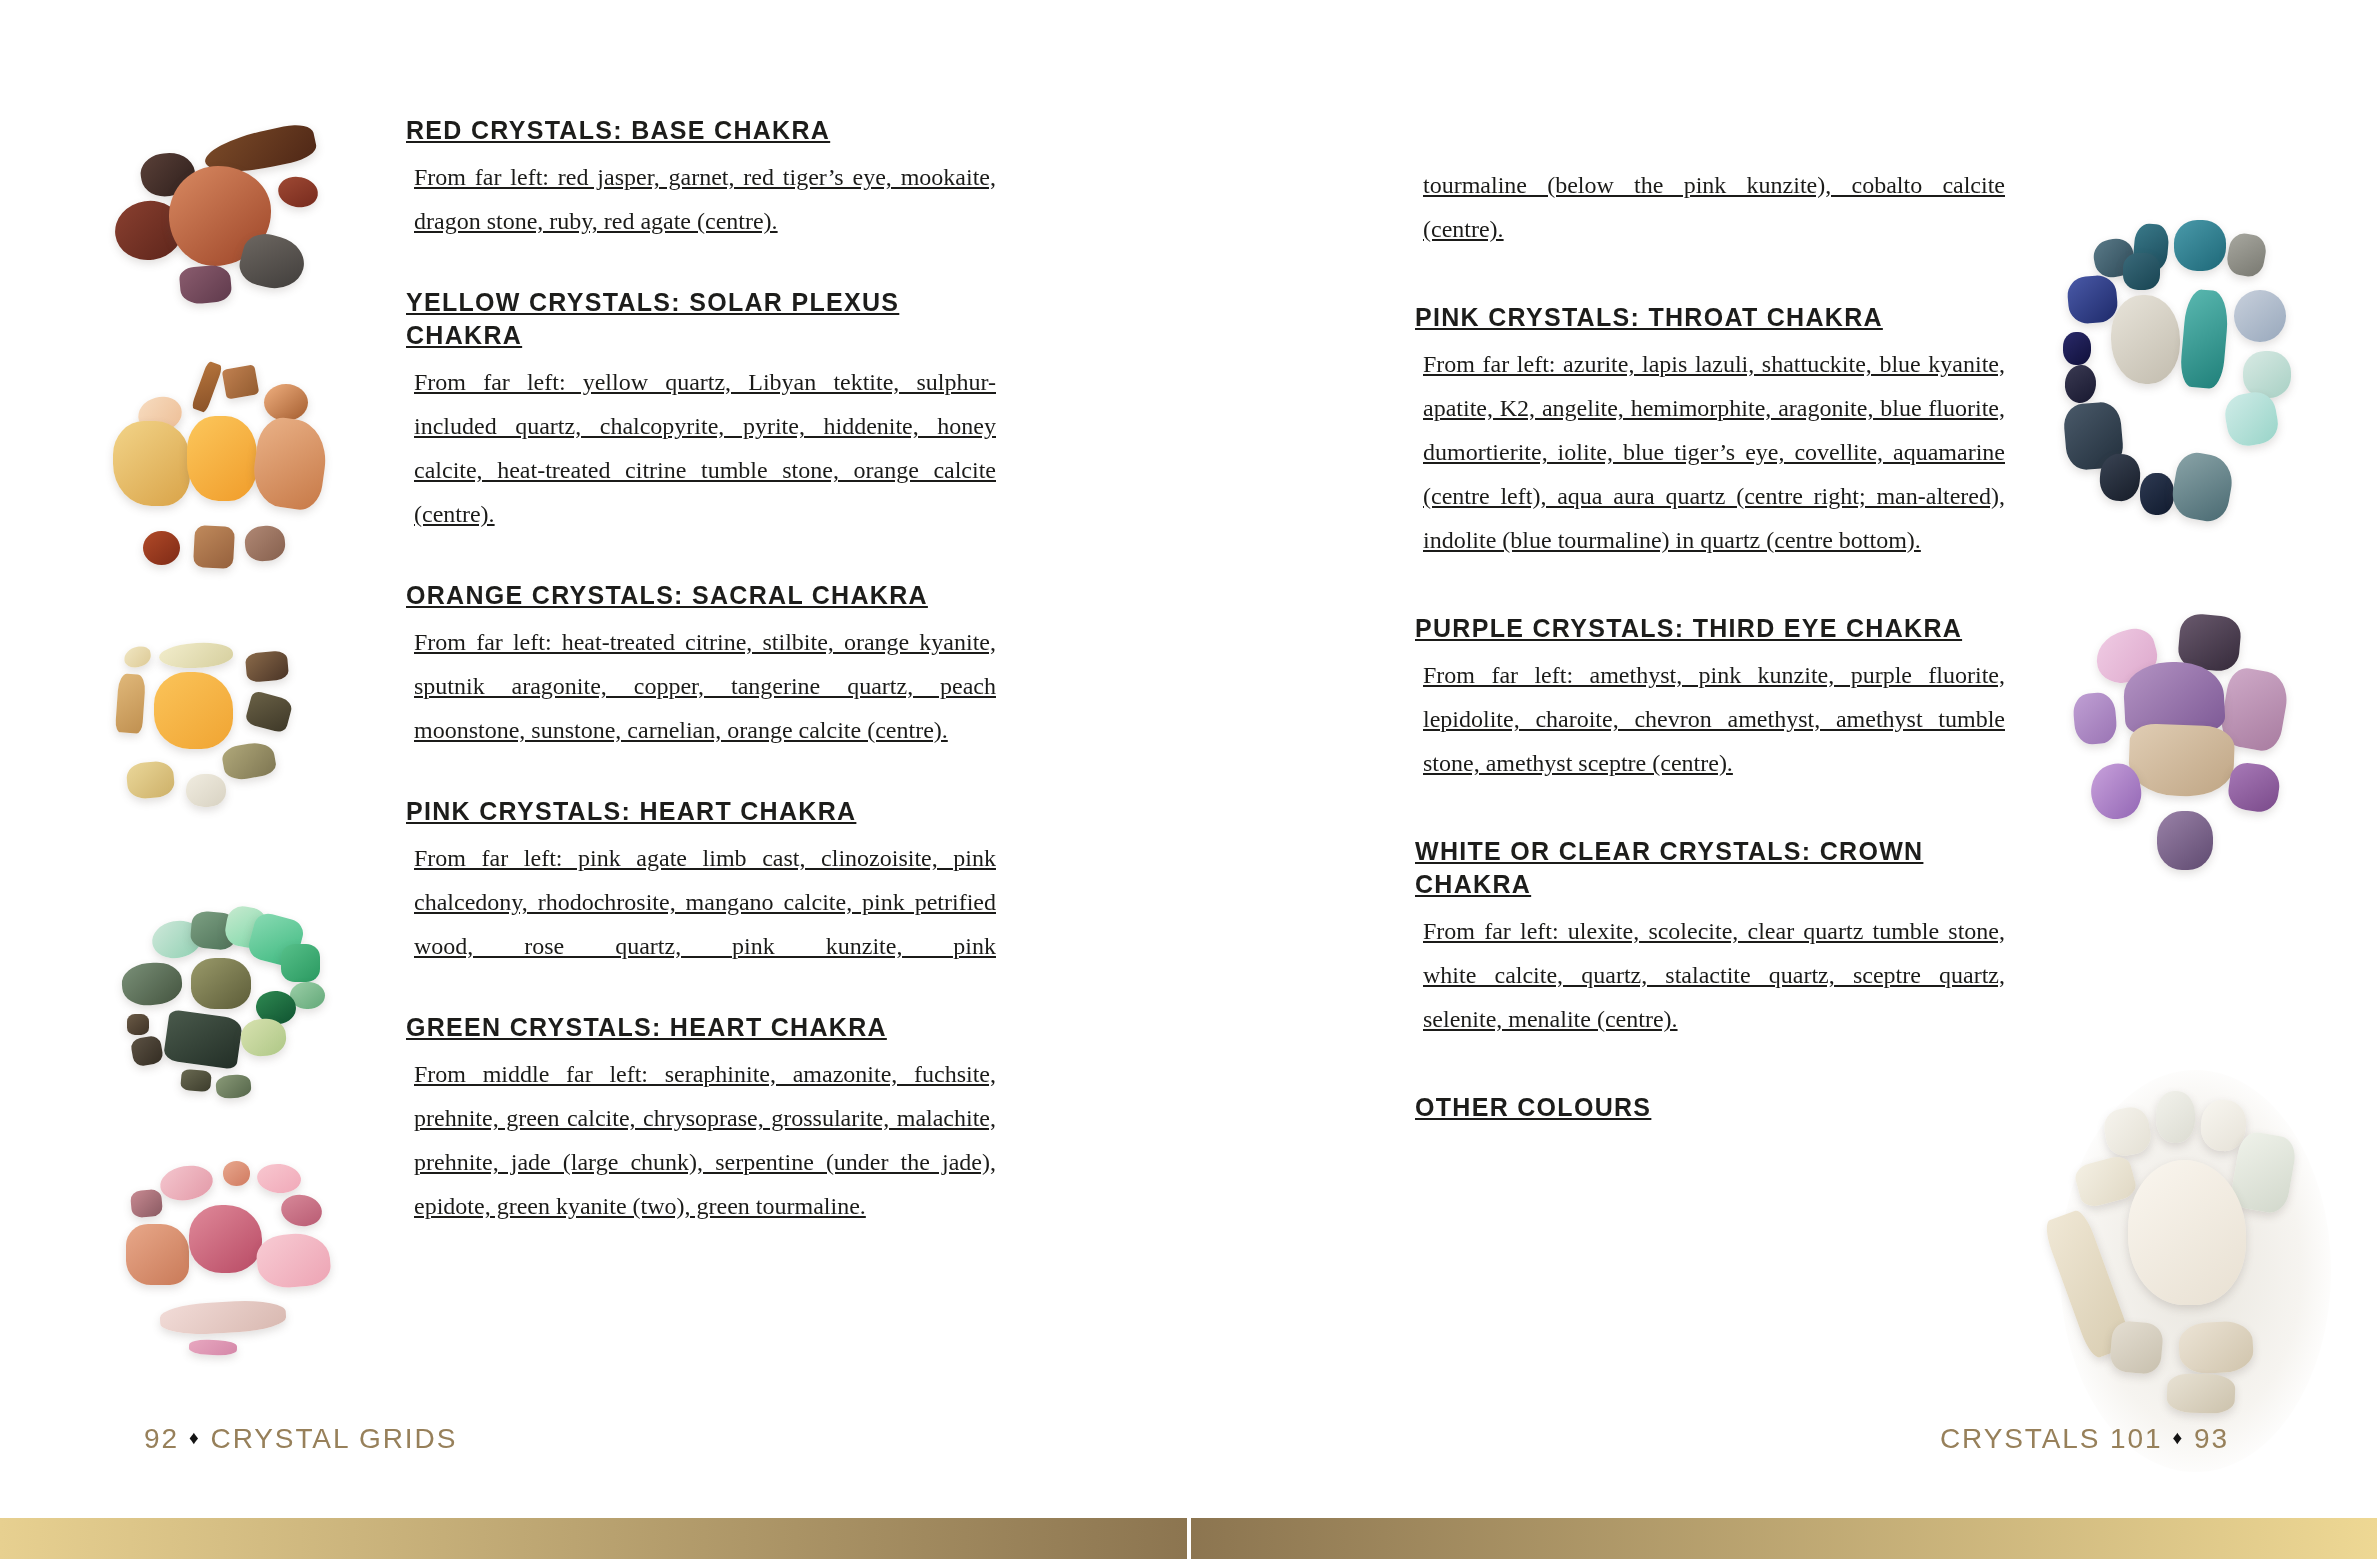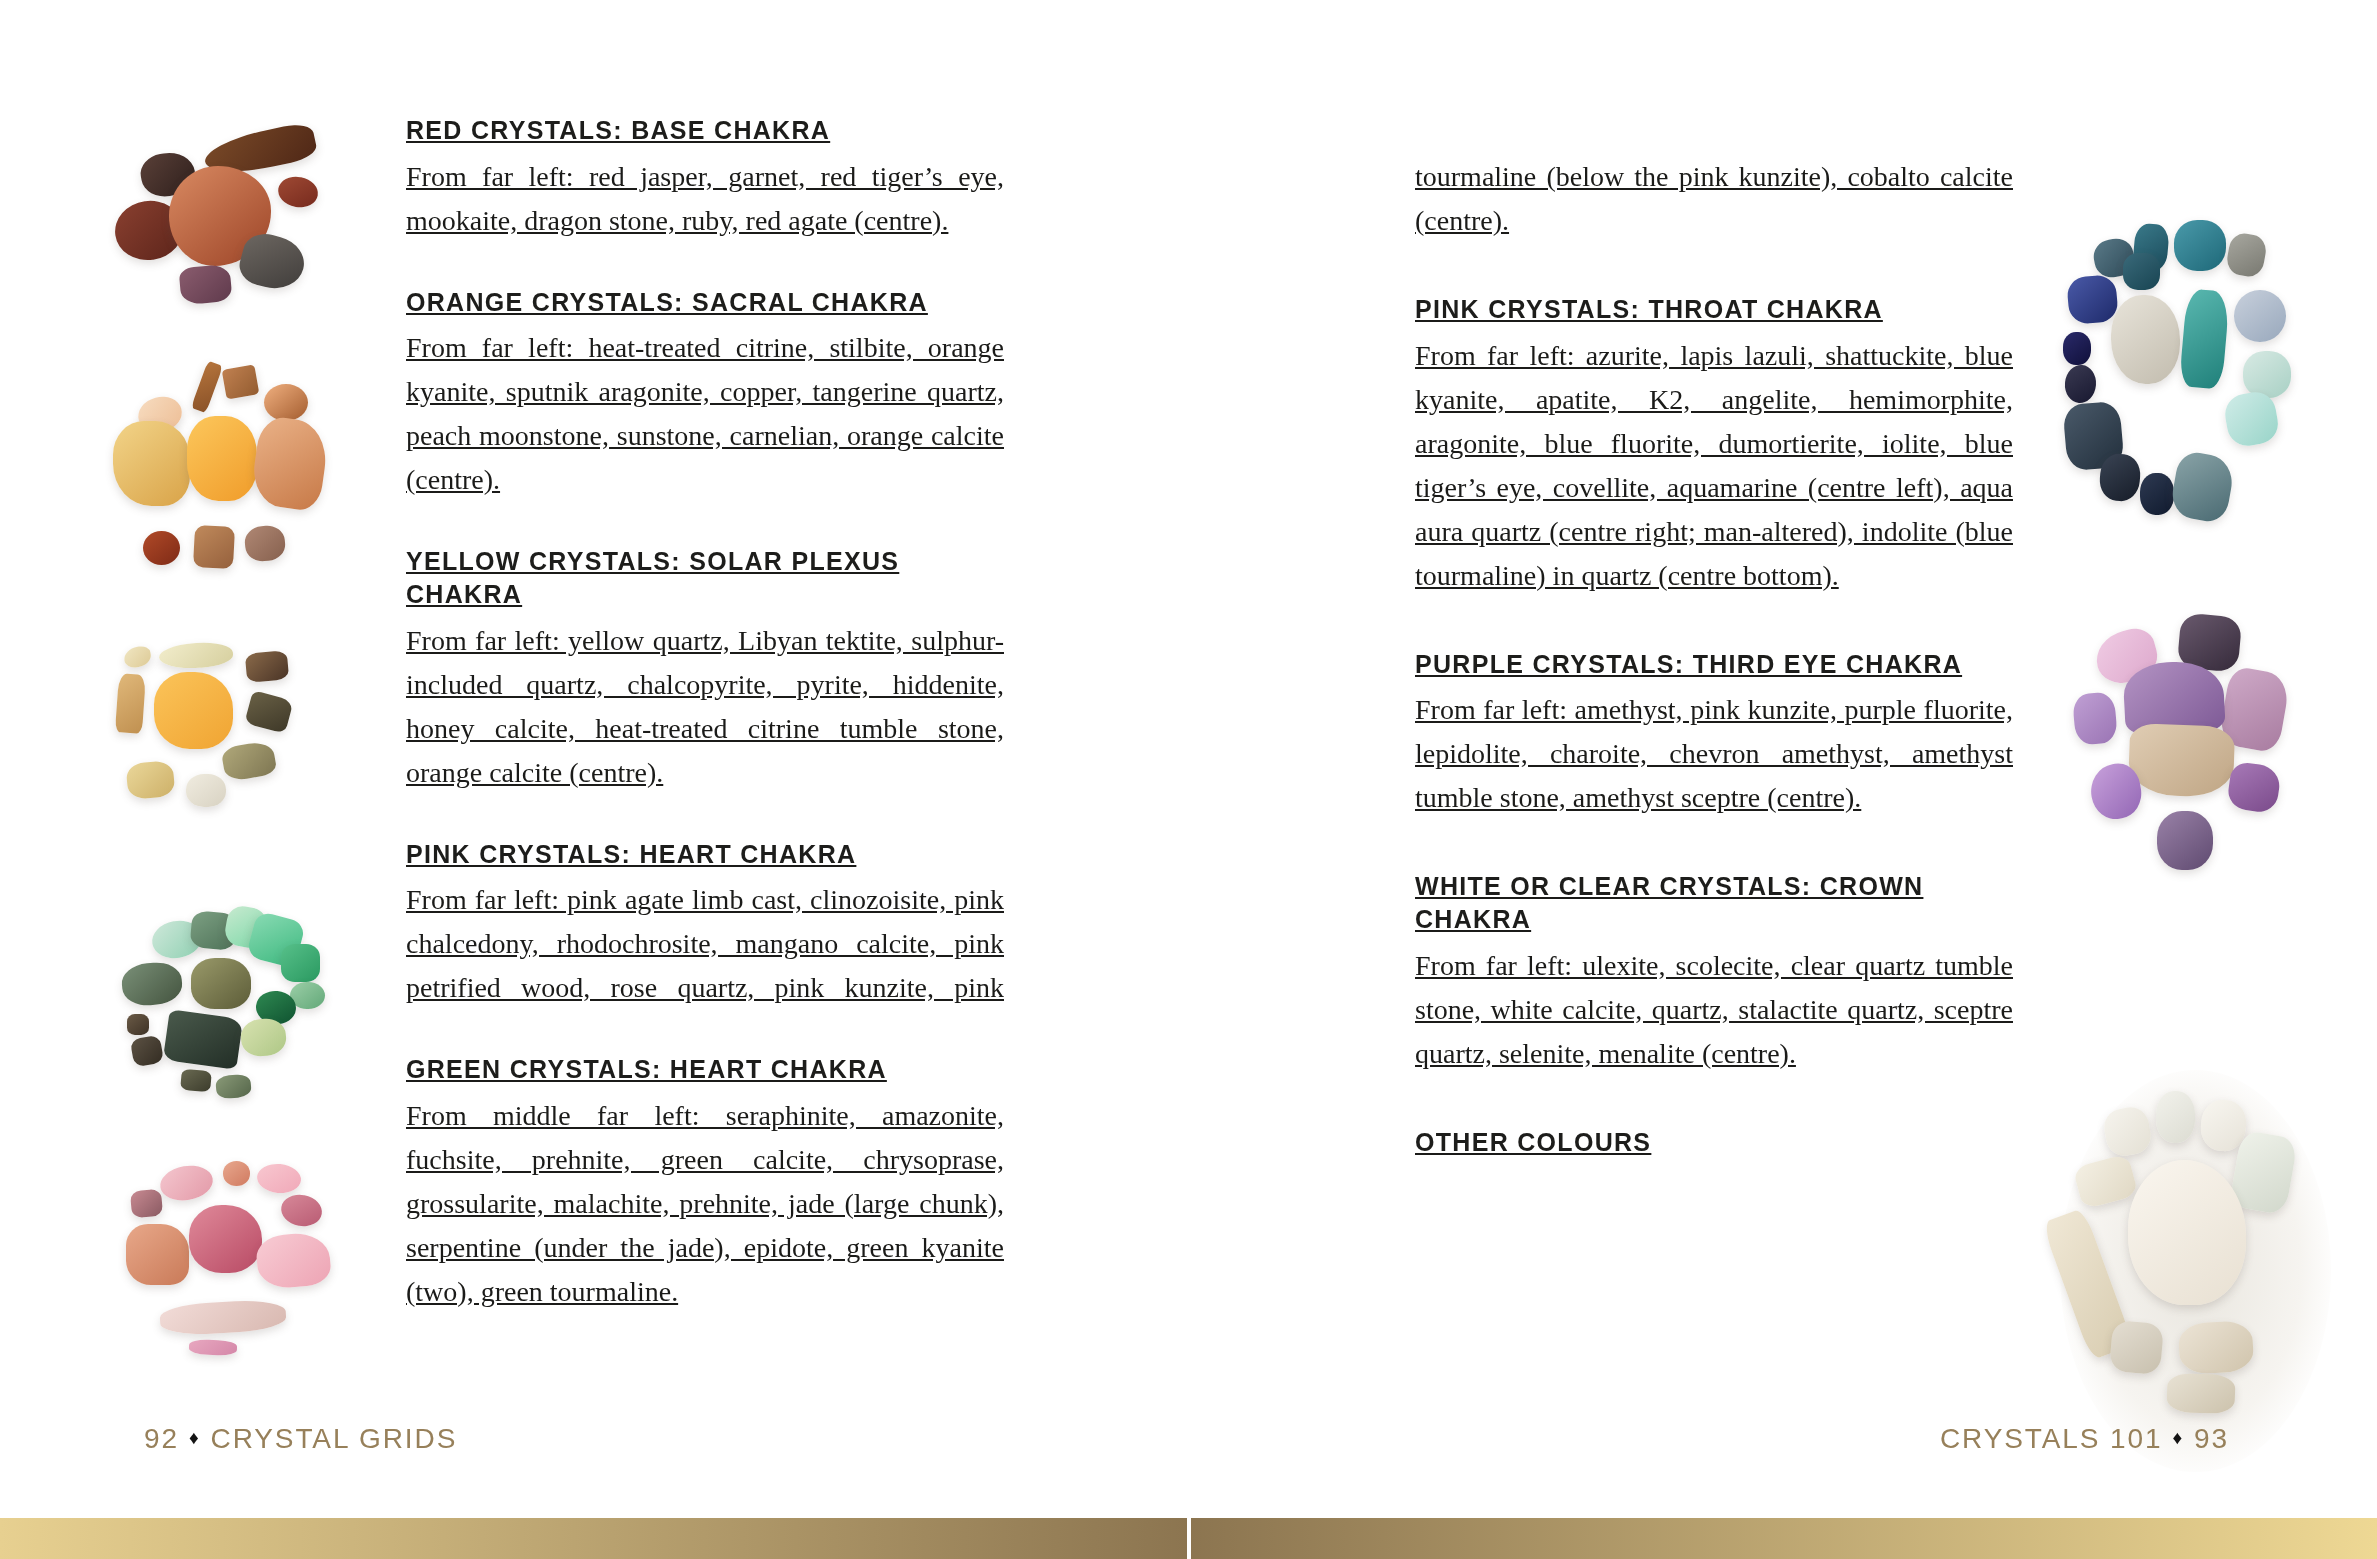--- a/index.html
+++ b/index.html
@@ -7,21 +7,21 @@
           font-family:"Liberation Serif", serif;color:#1b1b19;}
   
   .text-col{position:absolute;width:598px;text-decoration:underline;}
   .col-left{left:406px;top:114px;}
   .col-right{left:1415px;top:155px;}
   .section{margin-top:43px;}
   .col-left .section:first-child{margin-top:0;}
   .col-right .section{margin-top:50px;}
   h2{margin:0 0 7.5px 0;font-family:"Liberation Sans", sans-serif;font-weight:bold;
      font-size:25px;line-height:33px;letter-spacing:1.3px;color:#1d1d1b;}
-  p.body{margin:0;font-size:28px;line-height:44px;text-align:justify;color:#1b1b19;}
+  p.body{margin:8px;font-size:24px;line-height:44px;text-align:justify;color:#1b1b19;}
   p.justify-last{text-align-last:justify;}
   
   .photo{position:absolute;background:#ffffff;}
   .stone{position:absolute;box-shadow:0 3.8px 8.8px rgba(90,80,70,.18);}
   .halo{position:absolute;left:2%;top:3%;width:96%;height:94%;border-radius:50%;
         background:radial-gradient(ellipse at center,#e9e6df 0%,#f6f4f0 55%,#ffffff 75%);}
   
   .footer{position:absolute;top:1423px;font-family:"Liberation Sans", sans-serif;
           font-size:28px;letter-spacing:1.9px;color:#97805a;white-space:nowrap;}
   .footer-left{left:144px;}
@@ -143,26 +143,26 @@
       <div class="stone" style="left: 44%; top: 62%; width: 26%; height: 12%; transform: rotate(-3deg); border-radius: 40%; background: linear-gradient(140deg, rgb(236, 228, 214), rgb(208, 196, 172));"></div>
       <div class="stone" style="left: 40%; top: 74%; width: 24%; height: 9%; transform: rotate(2deg); border-radius: 35%; background: linear-gradient(140deg, rgb(232, 226, 212), rgb(204, 194, 172));"></div>
     </div>
 
   <div class="text-col col-left">
     <div class="section">
       <h2>RED CRYSTALS: BASE CHAKRA</h2>
       <p class="body">From far left: red jasper, garnet, red tiger’s eye, mookaite, dragon stone, ruby, red agate (centre).</p>
     </div>
     <div class="section">
+      <h2>YELLOW CRYSTALS: SOLAR PLEXUS CHAKRA</h2>
+      <p class="body">From far left: yellow quartz, Libyan tektite, sulphur-included quartz, chalcopyrite, pyrite, hiddenite, honey calcite, heat-treated citrine tumble stone, orange calcite (centre).</p>
+    </div>
+    <div class="section">
       <h2>ORANGE CRYSTALS: SACRAL CHAKRA</h2>
       <p class="body">From far left: heat-treated citrine, stilbite, orange kyanite, sputnik aragonite, copper, tangerine quartz, peach moonstone, sunstone, carnelian, orange calcite (centre).</p>
-    </div>
-    <div class="section">
-      <h2>YELLOW CRYSTALS: SOLAR PLEXUS CHAKRA</h2>
-      <p class="body">From far left: yellow quartz, Libyan tektite, sulphur-included quartz, chalcopyrite, pyrite, hiddenite, honey calcite, heat-treated citrine tumble stone, orange calcite (centre).</p>
     </div>
     <div class="section">
       <h2>PINK  CRYSTALS: HEART CHAKRA</h2>
       <p class="body justify-last">From far left: pink agate limb cast, clinozoisite, pink chalcedony, rhodochrosite, mangano calcite, pink petrified wood, rose quartz, pink kunzite, pink</p>
     </div>
     <div class="section">
       <h2>GREEN  CRYSTALS: HEART CHAKRA</h2>
       <p class="body">From middle far left: seraphinite, amazonite, fuchsite, prehnite, green calcite, chrysoprase, grossularite, malachite, prehnite, jade (large chunk), serpentine (under the jade), epidote, green kyanite (two), green tourmaline.</p>
     </div>
   </div>

